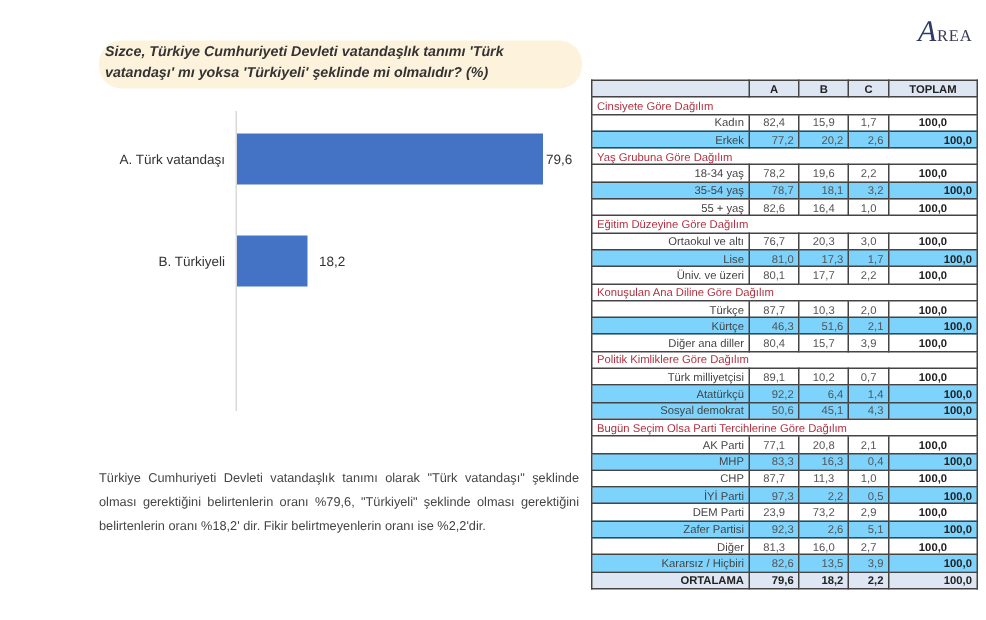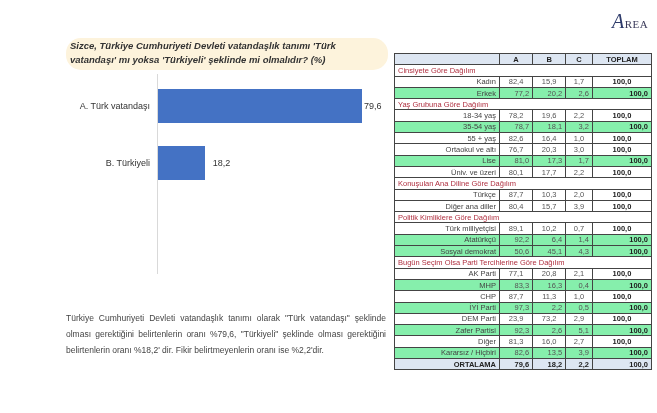--- a/index.html
+++ b/index.html
@@ -1,18 +1,18 @@
 <!DOCTYPE html>
 <html><head>
 <meta charset="utf-8">
 <style>
   html, body { margin:0; padding:0; }
   body { width:657px; height:413px; background:#ffffff; position:relative; overflow:hidden;
          font-family:"Liberation Sans", "DejaVu Sans", sans-serif; color:#333; }
-  .question { position:absolute; left:66px; top:38px; width:322px; height:32px; background:#fdf3dc;
+  .question { position:absolute; left:66px; top:27px; width:322px; height:32px; background:#fdf3dc;
               font-size:9.5px; font-style:italic; font-weight:bold; color:#333; line-height:14px;
               padding:1px 4px; box-sizing:border-box;border-radius:15px; }
   .chart { position:absolute; left:60px; top:70px; width:330px; height:210px; }
   .axis { position:absolute; left:97px; top:4px; width:1px; height:200px; background:#d9d9d9; }
   .row { position:absolute; left:0; height:34px; width:330px; }
   .cat { position:absolute; right:240px; top:0; height:100%; display:flex; align-items:center;
          font-size:9px; color:#333; white-space:nowrap; }
   .bar { position:absolute; left:98px; top:0; height:100%; background:#4472c4; }
   .val { position:absolute; top:0; height:100%; display:flex; align-items:center; font-size:9px; color:#333; }
   .note { position:absolute; left:66px; top:310px; width:320px; font-size:8.5px; line-height:16px;
@@ -23,40 +23,40 @@
   table { position:absolute; left:394px; top:53px; width:258px; border-collapse:collapse;
           font-size:7.5px; }
   td, th { border:1px solid #444; padding:0 3px; height:10.3px; line-height:9px; }
   th { background:#dde6f2; font-weight:bold; text-align:center; color:#222; }
   th.blank { background:#dde6f2; }
   td.lbl { text-align:right; color:#444; width:98px; }
   td.num { text-align:center; color:#555; }
   td.tot { text-align:center; font-weight:bold; color:#222; }
   tr.sec td { color:#b03040; text-align:left; border-left:1px solid #444; border-right:1px solid #444;
               border-top:1px solid #444; border-bottom:1px solid #444; }
-  tr.alt td.lbl, tr.alt td.num, tr.alt td.tot { background:#86efac;text-align:right; }
+  tr.alt td.lbl, tr.alt td.num, tr.alt td.tot { background:#7dd3fc;text-align:right; }
   tr.avg td { background:#dde6f2; font-weight:bold; color:#222; text-align:right; }
 </style>
 </head>
 <body>
 
 <div class="question">Sizce, Türkiye Cumhuriyeti Devleti vatandaşlık tanımı 'Türk vatandaşı' mı yoksa 'Türkiyeli' şeklinde mi olmalıdır? (%)</div>
 
 <div class="logo">
   <span class="big">A</span><span>REA</span>
 </div>
 
 <div class="chart">
   <div class="axis"></div>
   <div class="row" style="top:19px;">
     <span class="cat">A. Türk vatandaşı</span>
     <div class="bar" style="width: 203.975px; background: rgb(68, 114, 196);"></div>
     <span class="val" style="left: 303.975px;">79,6</span>
   </div>
-  <div class="row" style="top:76px;">
+  <div class="row" style="top:87px;">
     <span class="cat">B. Türkiyeli</span>
     <div class="bar" style="width: 46.6375px; background: rgb(68, 114, 196);"></div>
     <span class="val" style="left: 152.637px;">18,2</span>
   </div>
 </div>
 
 <div class="note">Türkiye Cumhuriyeti Devleti vatandaşlık tanımı olarak "Türk vatandaşı" şeklinde olması gerektiğini belirtenlerin oranı %79,6, "Türkiyeli" şeklinde olması gerektiğini belirtenlerin oranı %18,2' dir. Fikir belirtmeyenlerin oranı ise %2,2'dir.</div>
 
 <table>
   <thead>
@@ -103,20 +103,23 @@
         <td class="num">3,2</td>
         <td class="tot">100,0</td>
       </tr>
       <tr>
         <td class="lbl">55 + yaş</td>
         <td class="num">82,6</td>
         <td class="num">16,4</td>
         <td class="num">1,0</td>
         <td class="tot">100,0</td>
       </tr>
+      <tr class="sec">
+        <td colspan="5">Eğitim Düzeyine Göre Dağılım</td>
+      </tr>
       <tr>
         <td class="lbl">Ortaokul ve altı</td>
         <td class="num">76,7</td>
         <td class="num">20,3</td>
         <td class="num">3,0</td>
         <td class="tot">100,0</td>
       </tr>
       <tr class="alt">
         <td class="lbl">Lise</td>
         <td class="num">81,0</td>
@@ -132,20 +135,27 @@
         <td class="tot">100,0</td>
       </tr>
       <tr class="sec">
         <td colspan="5">Konuşulan Ana Diline Göre Dağılım</td>
       </tr>
       <tr>
         <td class="lbl">Türkçe</td>
         <td class="num">87,7</td>
         <td class="num">10,3</td>
         <td class="num">2,0</td>
+        <td class="tot">100,0</td>
+      </tr>
+      <tr class="alt">
+        <td class="lbl">Kürtçe</td>
+        <td class="num">46,3</td>
+        <td class="num">51,6</td>
+        <td class="num">2,1</td>
         <td class="tot">100,0</td>
       </tr>
       <tr>
         <td class="lbl">Diğer ana diller</td>
         <td class="num">80,4</td>
         <td class="num">15,7</td>
         <td class="num">3,9</td>
         <td class="tot">100,0</td>
       </tr>
       <tr class="sec">

